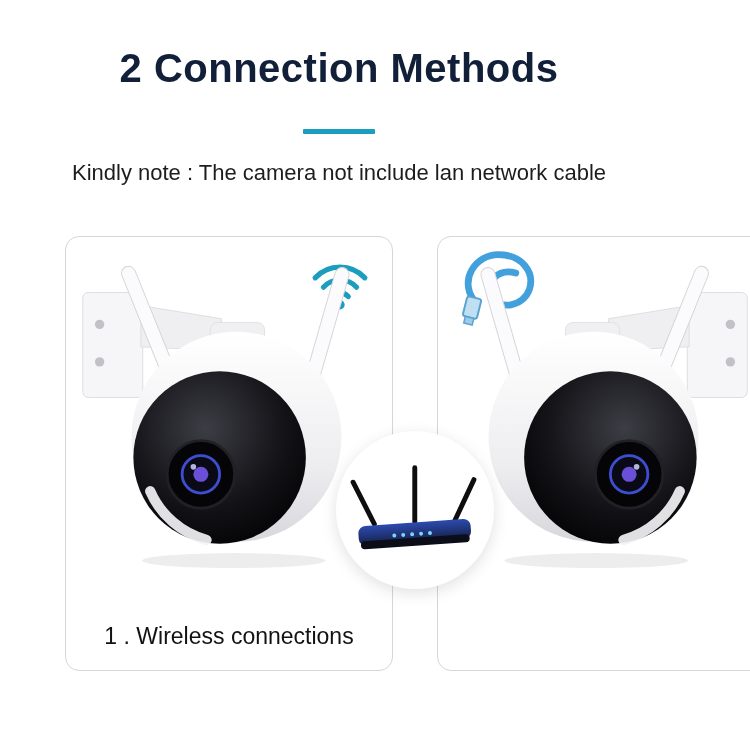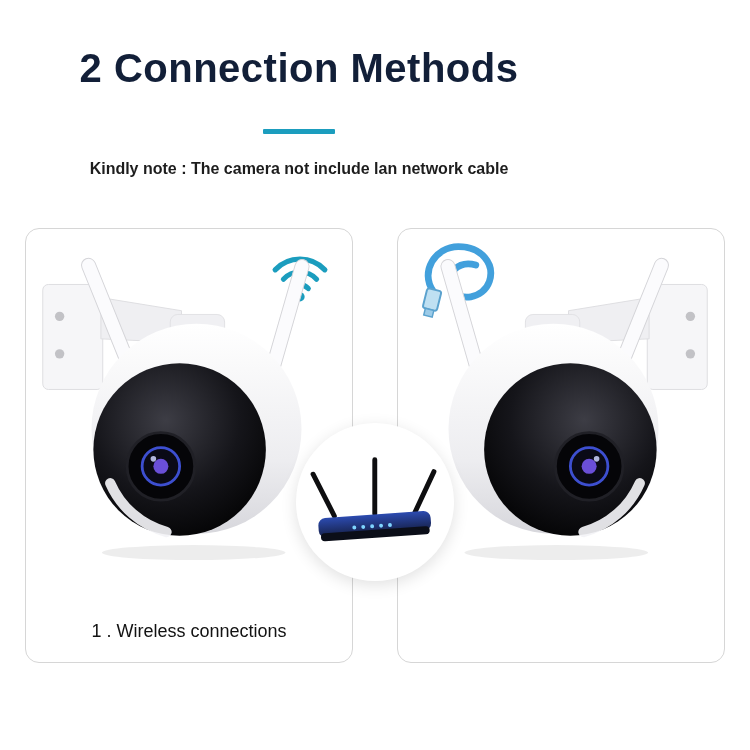--- a/index.html
+++ b/index.html
@@ -1,44 +1,44 @@
 <!DOCTYPE html>
 <html><head>
 <meta charset="utf-8">
 <style>
   html,body{margin:0;padding:0;background:#ffffff;}
   body{width:750px;height:750px;overflow:hidden;font-family:"Liberation Sans",sans-serif;position:relative;}
-  .page{width:598px;height:750px;position:relative;}
+  .page{width:598px;height:750px;position:relative;margin-left:40px;}
 
   .title{
     margin:0;padding-top:46px;text-align:center;
     font-size:40px;font-weight:700;color:#121f38;letter-spacing:.5px;
   }
   .divider{
     width:72px;height:5px;background:#1b9dbe;margin:38px auto 0 auto;border-radius:1px;
   }
   .note{
-    margin:26px 0 0 0;text-align:center;font-size:16px;color:#1d1d1d;font-weight:700;
+    margin:26px 0 0 0;text-align:center;font-size:22px;color:#1d1d1d;font-weight:400;
   }
 
   .panels{
     position:relative;width:750px;margin-top:50px;height:440px;
     display:flex;justify-content:center;gap:44px;
   }
   .panel{
     position:relative;width:328px;height:435px;
     border:1px solid #d6d6d6;border-radius:14px;background:#ffffff;box-sizing:border-box;
   }
   .camera-wrap{
     position:absolute;top:10px;left:50%;transform:translateX(-50%);
   }
   .camera-wrap.mirrored{transform:translateX(-50%) scaleX(-1);}
   .panel-label{
     position:absolute;bottom:20px;left:0;width:100%;
-    text-align:center;font-size:18px;color:#121212;
+    text-align:center;font-size:23px;color:#121212;
   }
   .wifi-icon{position:absolute;top:16px;right:20px;}
   .cable-icon{position:absolute;top:6px;left:10px;}
 
   .center-circle{
     position:absolute;left:50%;top:195px;transform:translateX(-50%);
     width:158px;height:158px;border-radius:50%;background:#ffffff;
     box-shadow:0 4px 16px rgba(0,0,0,0.12);z-index:2;
     display:flex;align-items:center;justify-content:center;
   }

